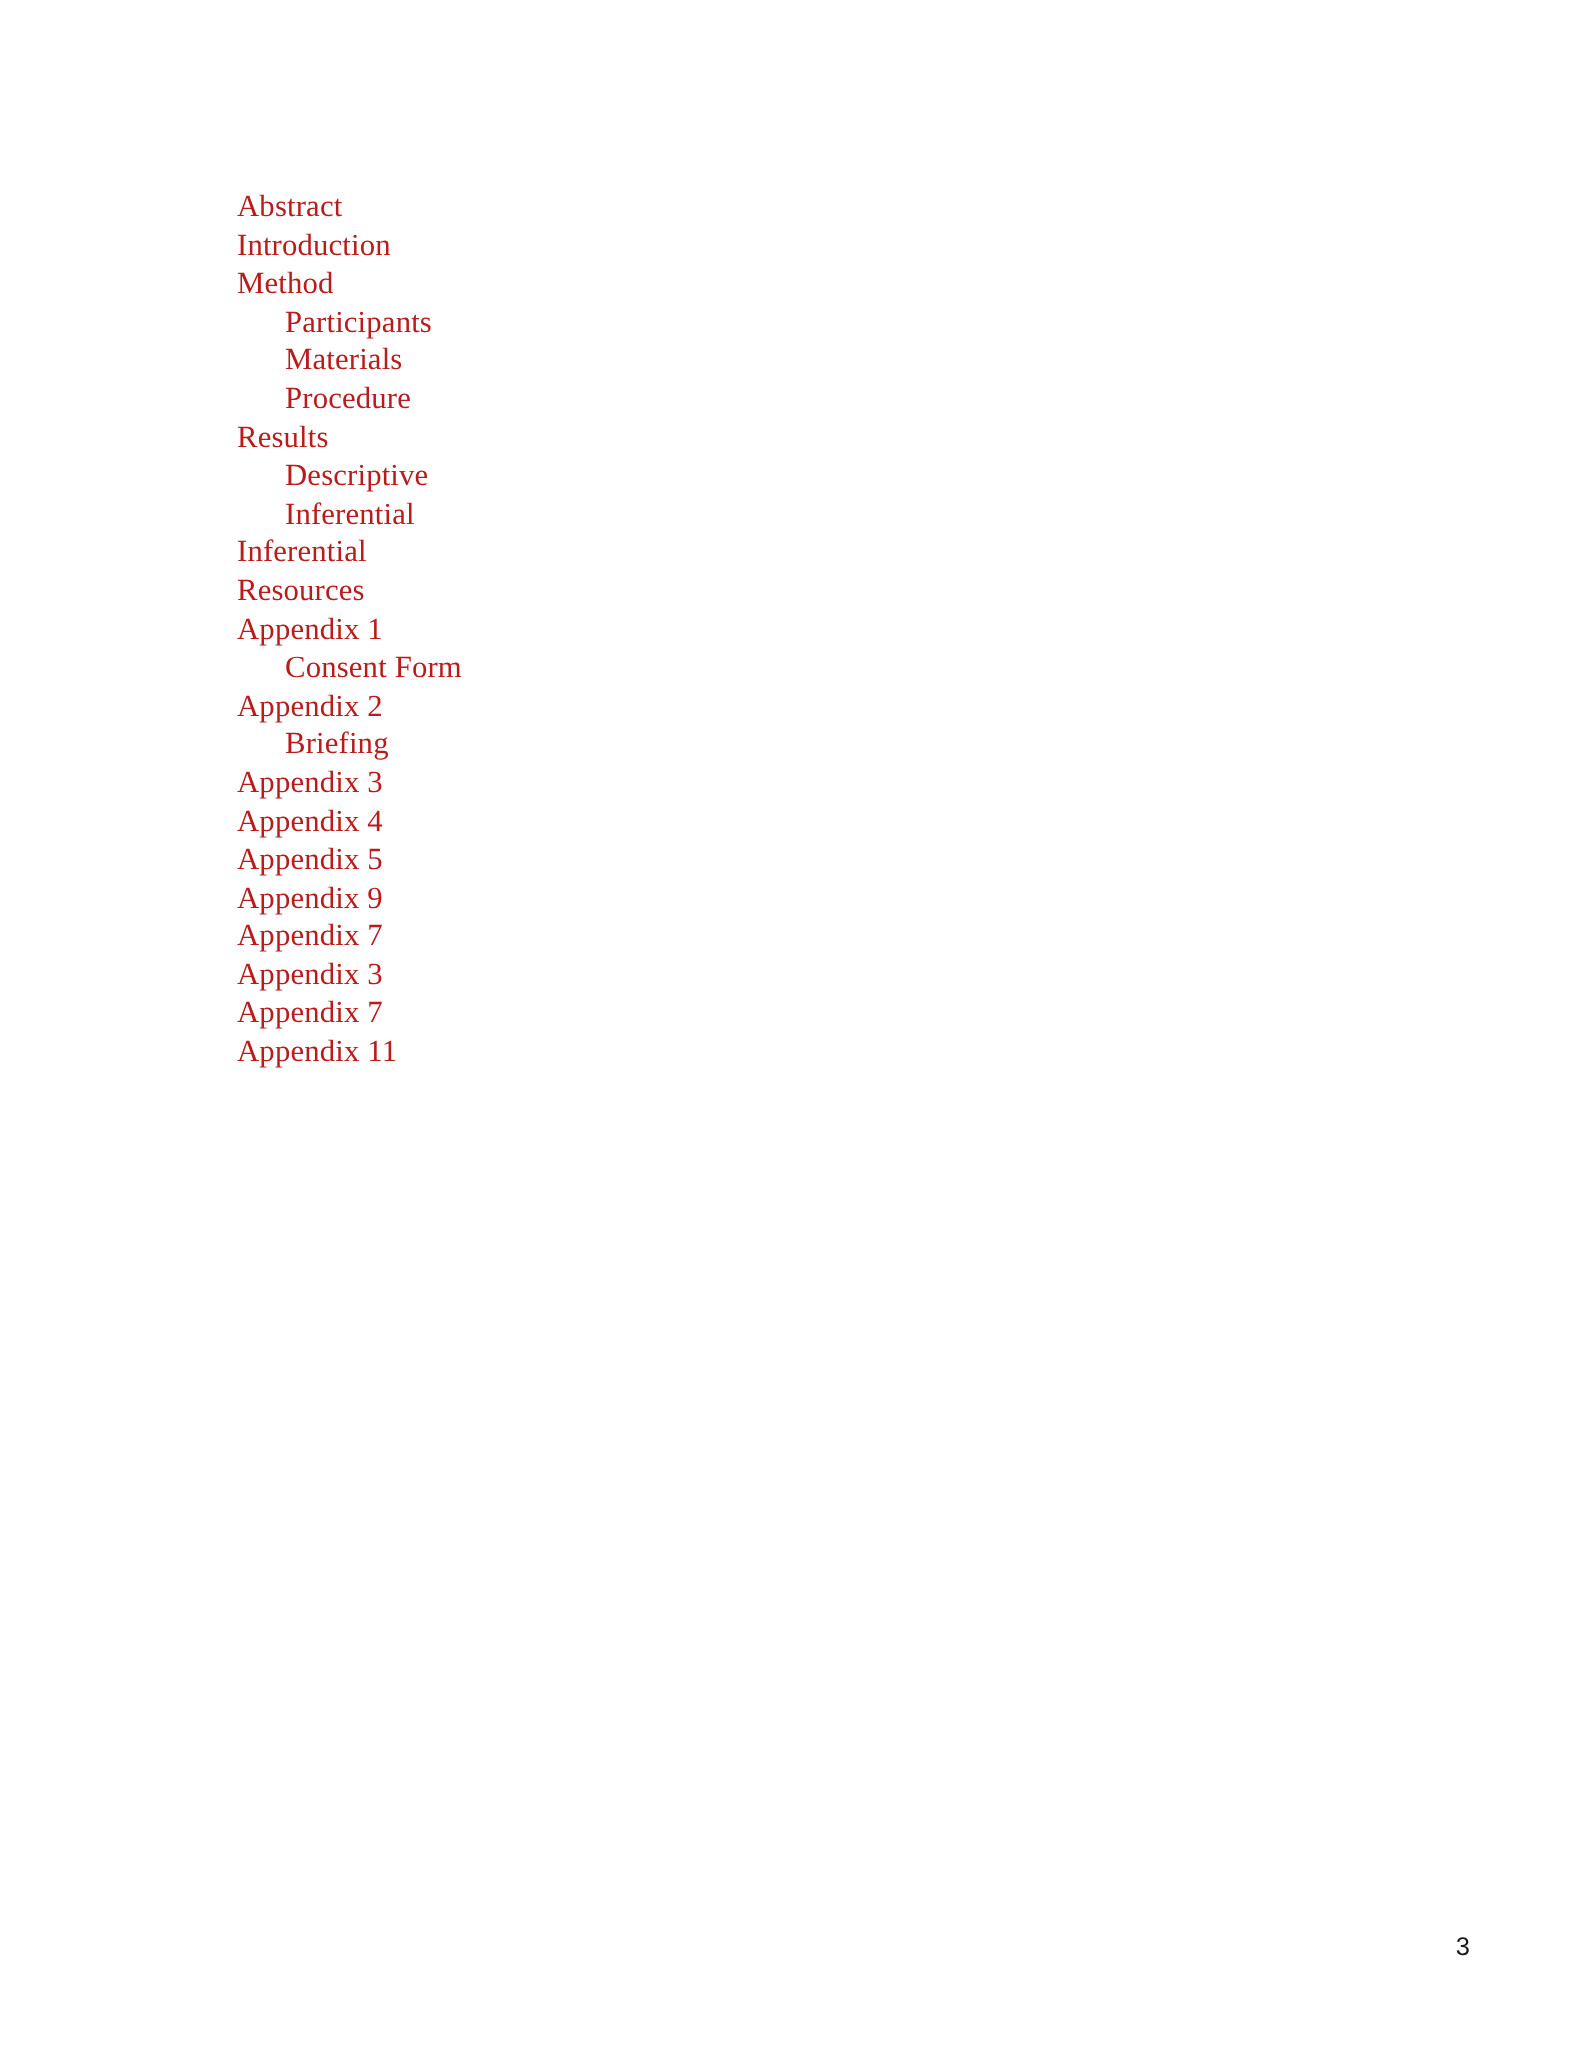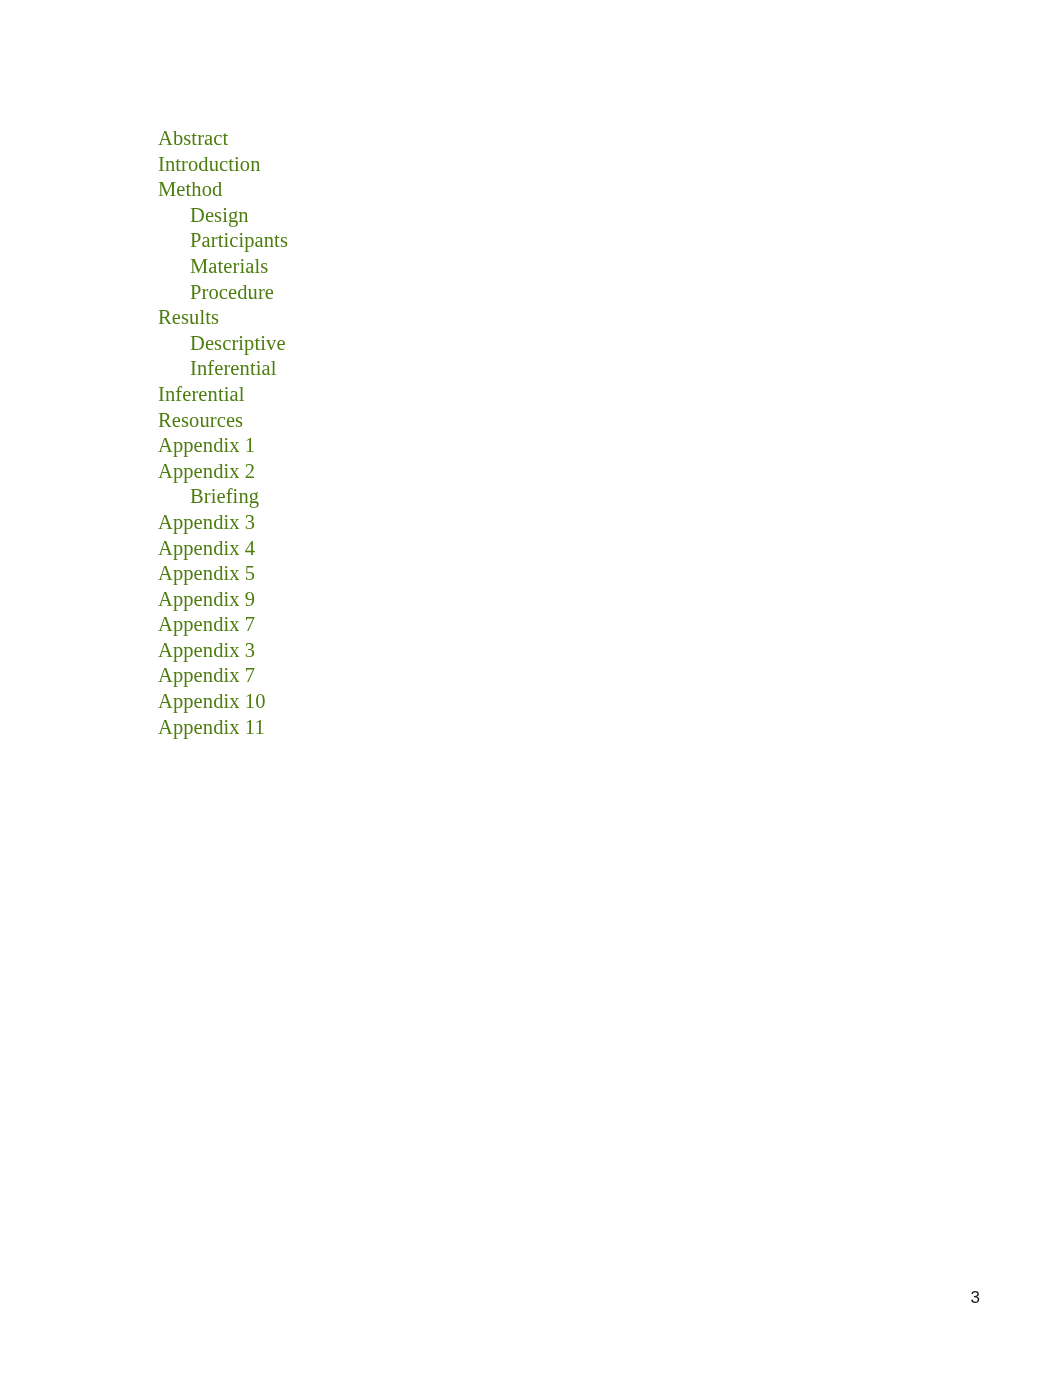--- a/index.html
+++ b/index.html
@@ -22,21 +22,21 @@
 
   
   #toc {
     position: absolute;
     left: 158px;
     top: 126px;
     width: 760px;
   }
 
   .toc-entry {
-    color: #4d7c0f;
+    color: #b91c1c;
     font-size: 20.5px;
     line-height: 25.6px;
     white-space: nowrap;
     letter-spacing: 0.1px;
   }
 
   .toc-entry.level-1 {
     padding-left: 0px;
   }
 
@@ -58,38 +58,37 @@
 </style>
 </head>
 <body>
 
 <div id="page">
 
   <nav id="toc">
       <div class="toc-entry level-1">Abstract</div>
       <div class="toc-entry level-1">Introduction</div>
       <div class="toc-entry level-1">Method</div>
-      <div class="toc-entry level-2">Design</div>
       <div class="toc-entry level-2">Participants</div>
       <div class="toc-entry level-2">Materials</div>
       <div class="toc-entry level-2">Procedure</div>
       <div class="toc-entry level-1">Results</div>
       <div class="toc-entry level-2">Descriptive</div>
       <div class="toc-entry level-2">Inferential</div>
       <div class="toc-entry level-1">Inferential</div>
       <div class="toc-entry level-1">Resources</div>
       <div class="toc-entry level-1">Appendix 1</div>
+      <div class="toc-entry level-2">Consent Form</div>
       <div class="toc-entry level-1">Appendix 2</div>
       <div class="toc-entry level-2">Briefing</div>
       <div class="toc-entry level-1">Appendix 3</div>
       <div class="toc-entry level-1">Appendix 4</div>
       <div class="toc-entry level-1">Appendix 5</div>
       <div class="toc-entry level-1">Appendix 9</div>
       <div class="toc-entry level-1">Appendix 7</div>
       <div class="toc-entry level-1">Appendix 3</div>
       <div class="toc-entry level-1">Appendix 7</div>
-      <div class="toc-entry level-1">Appendix 10</div>
       <div class="toc-entry level-1">Appendix 11</div>
     </nav>
 
   <div id="page-number">3</div>
 
 </div>
 
 </body></html>

